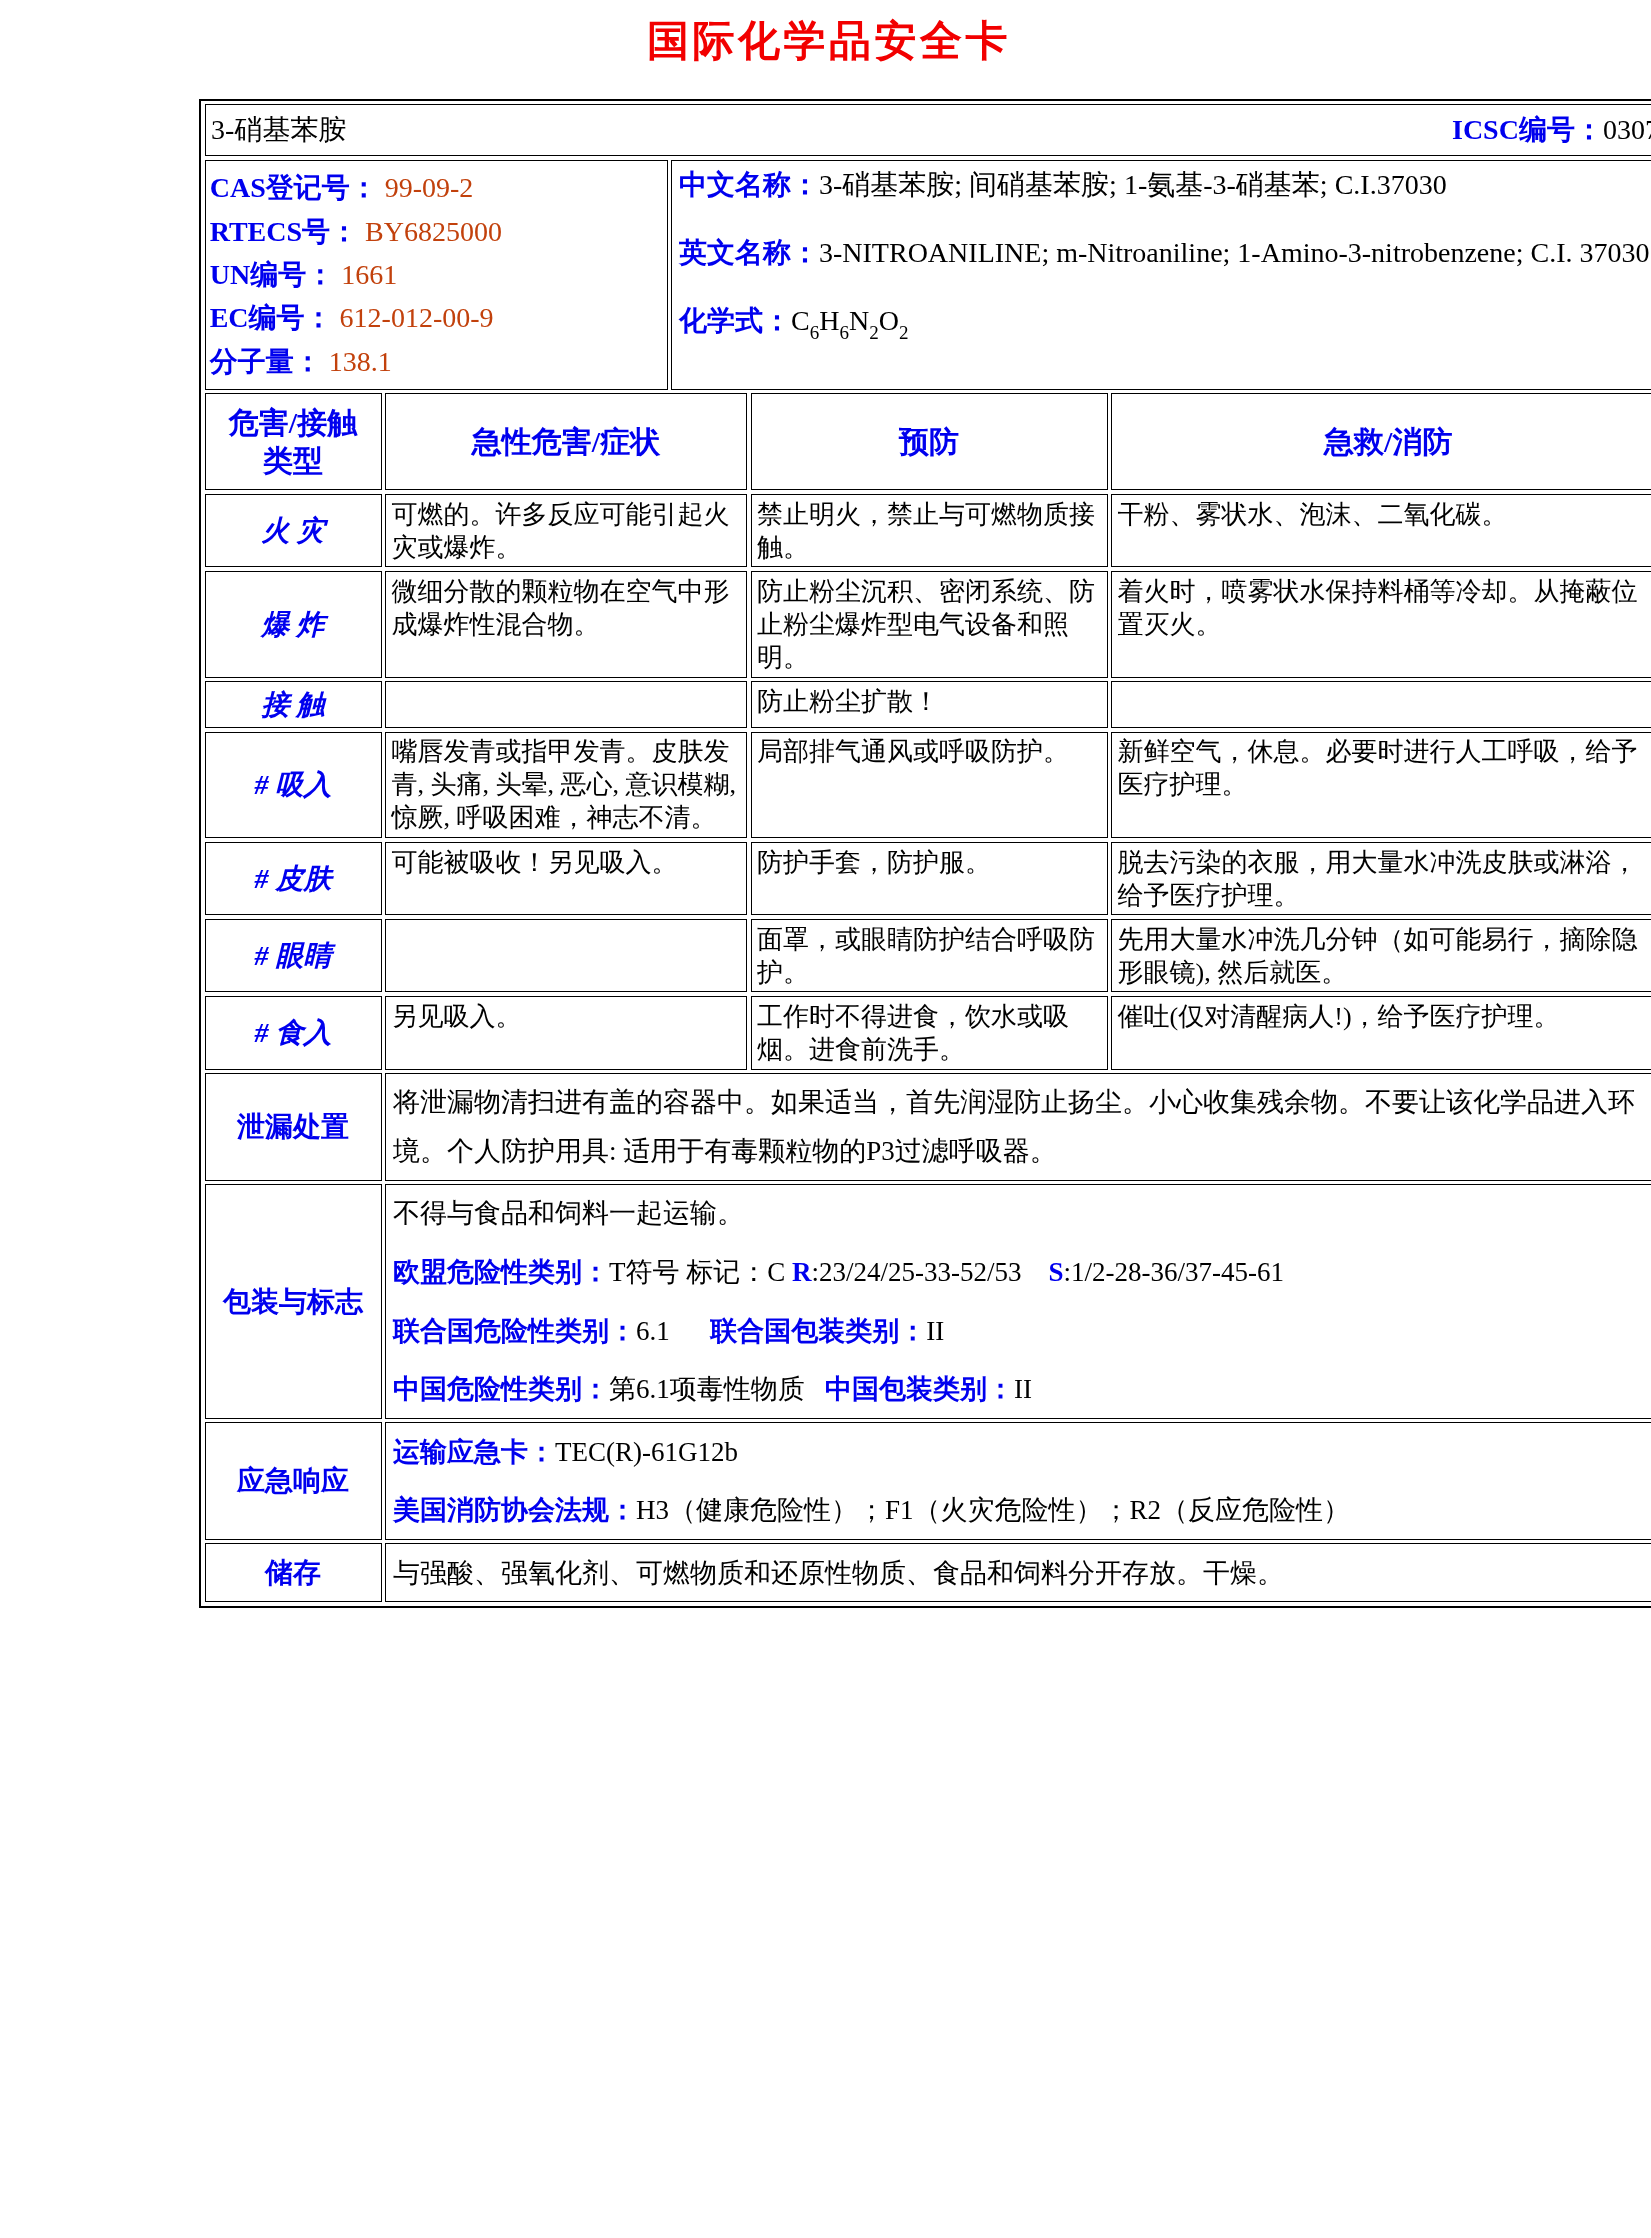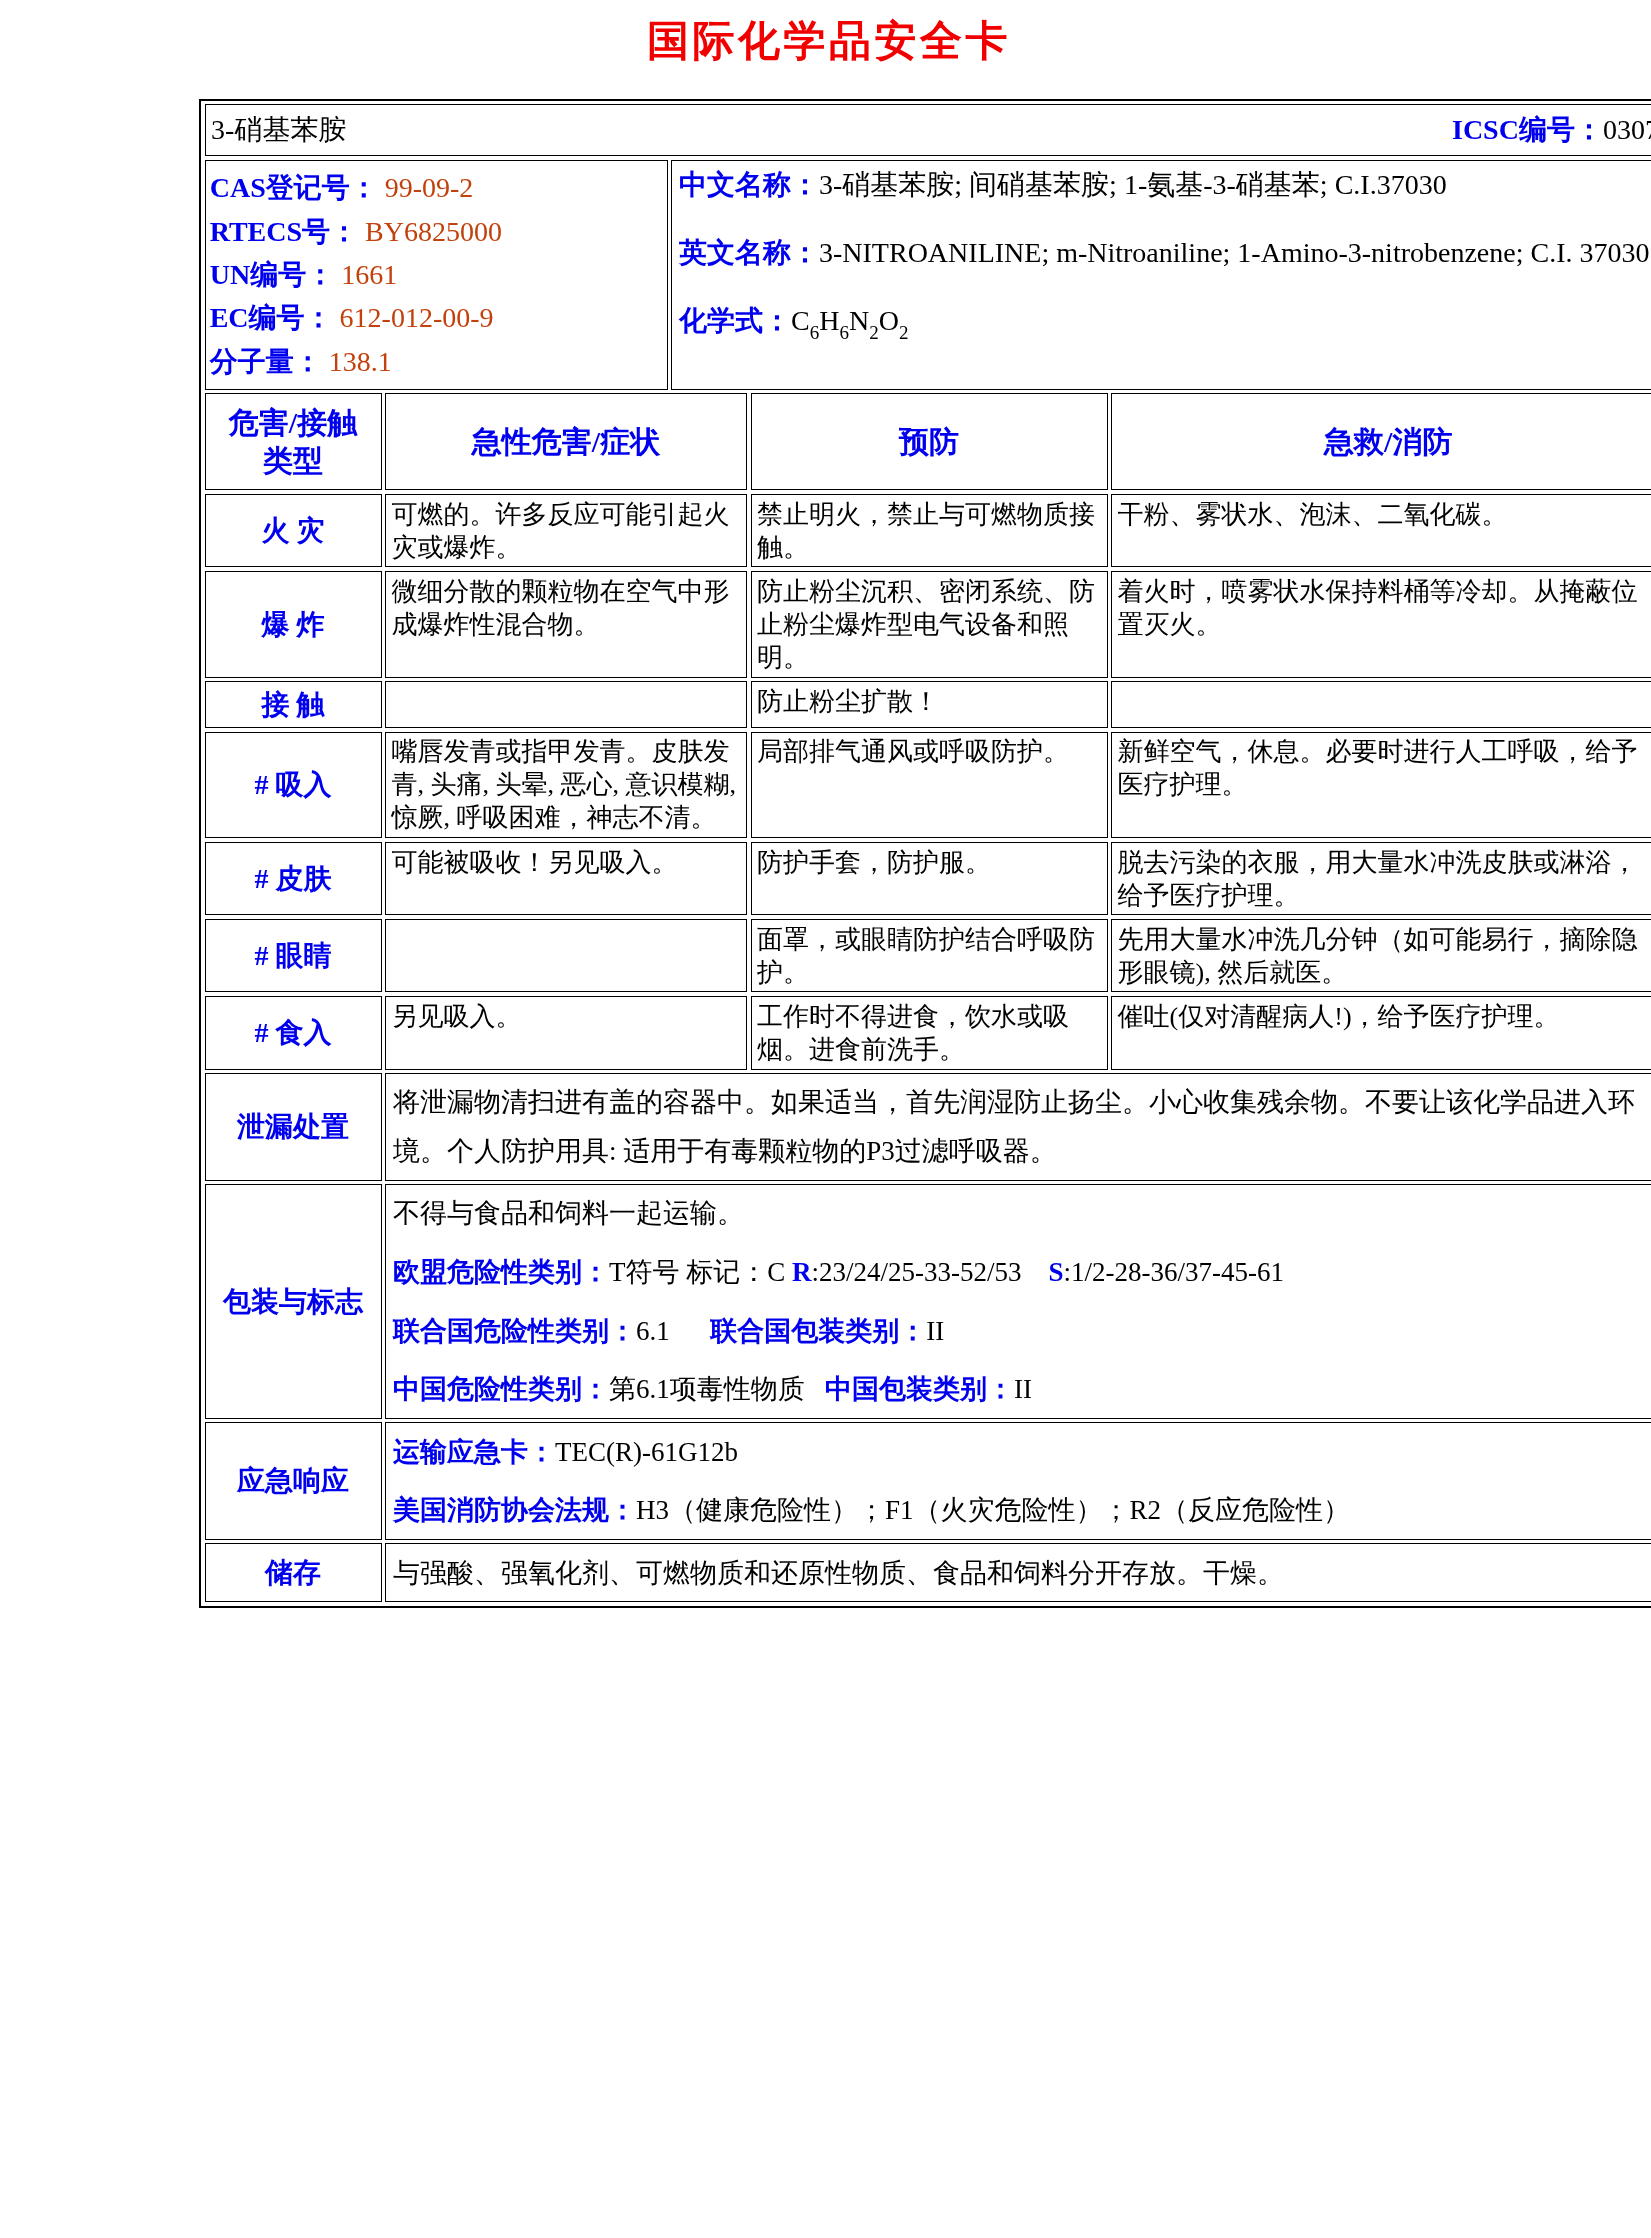--- a/index.html
+++ b/index.html
@@ -36,21 +36,21 @@
   .id-line .val{margin-left:7px;color:#c2410c;font-weight:normal;}
   .id-right p{margin:0 0 30px 0;white-space:pre-wrap;}
   .id-right p:last-child{margin-bottom:0;}
   
   .col-type{flex:0 0 177px;display:flex;align-items:center;justify-content:center;text-align:center;}
   .col-sym{flex:0 0 362px;}
   .col-prev{flex:0 0 357px;}
   .col-aid{flex:1;}
   .hdr .cell{min-height:97px;display:flex;align-items:center;justify-content:center;
     color:#0000ee;font-weight:bold;font-size:30px;text-align:center;white-space:pre-line;}
-  .type-label{color:#0000ee;font-weight:bold;font-size:28px;}
+  .type-label{color:#0000ee;font-weight:bold;font-size:28px;font-style:italic;}
   .row-contact .cell{min-height:47px;}
   
   .sec-label{flex:0 0 177px;display:flex;align-items:center;justify-content:center;
     color:#0000ee;font-weight:bold;font-size:28px;text-align:center;padding:2.8px 1.4px;}
   .sec-body{flex:1;font-size:27px;line-height:1.8;padding:4.2px 7px;}
   .sec-body p{margin:0 0 10px 0;white-space:pre-wrap;}
   .sec-body p:last-child{margin-bottom:0;}
 </style>
 </head>
 <body>

